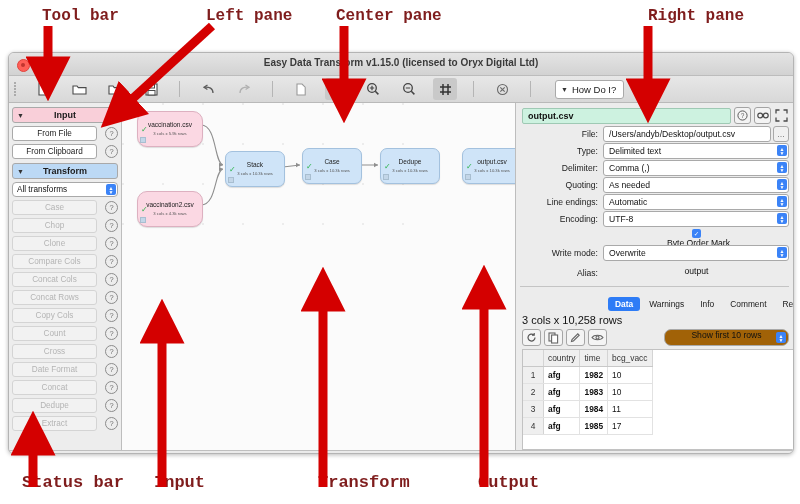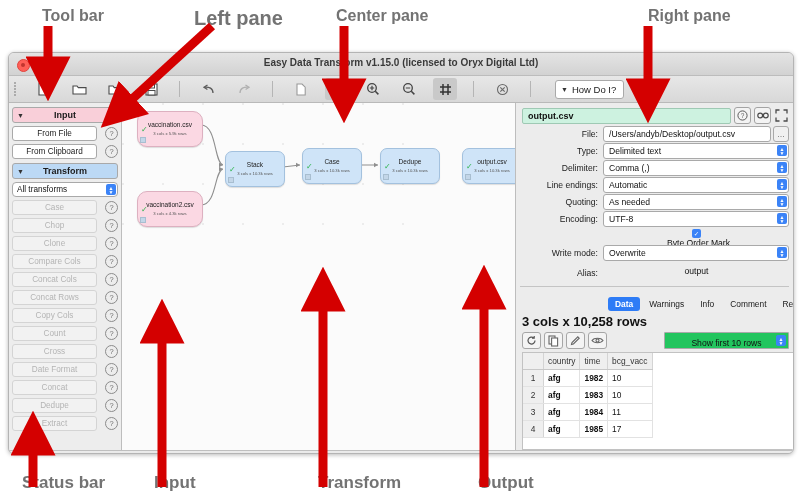--- a/index.html
+++ b/index.html
@@ -4,22 +4,22 @@
 <style>
   html,body{margin:0;padding:0;}
   body{
     width:800px;height:504px;position:relative;overflow:hidden;
     background:#ffffff;
     font-family:"Liberation Sans","DejaVu Sans",sans-serif;
     -webkit-font-smoothing:antialiased;
   }
   
   .anno-label{
-    position:absolute;color:#737373;font-weight:bold;
-    font-family:Liberation Sans, sans-serif;
+    position:absolute;color:#7f1d1d;font-weight:bold;
+    font-family:Liberation Mono, monospace;
     white-space:nowrap;line-height:1;
   }
   .anno-arrow{position:absolute;}
   
   #app-window{
     position:absolute;left:8px;top:52px;width:784px;height:400px;
     background:#ececec;border:1px solid #b4b4b4;border-radius:6px;
     box-shadow:0 1px 4px rgba(0,0,0,.28);overflow:hidden;
   }
   #titlebar{
@@ -142,29 +142,29 @@
   }
   #tabs{display:flex;align-items:flex-end;margin:2px 4px 0 88px;gap:0;}
   .tab{
     font-size:8.4px;color:#1b1b1b;padding:2px 7px;border-radius:3px;line-height:1.2;
   }
   .tab.active{background:#2e7cf6;color:#fff;font-weight:bold;}
   .tab-div{width:1px;height:9px;background:#3b83f7;margin:0 1px 2px 1px;}
   #tabs-wrap{
     margin:3px 4px 0 4px;border-top:1px solid #c4c4c4;padding-top:8px;
   }
-  #dim-text{font-size:13px;color:#111;margin:3px 0 3px 6px;font-weight:bold;}
+  #dim-text{font-size:11px;color:#111;margin:3px 0 3px 6px;}
   #data-tools{display:flex;align-items:center;margin:0 4px 3px 6px;gap:3px;}
   .dt-btn{
     width:17px;height:15px;background:#f4f4f4;border:1px solid #a6a6a6;border-radius:3px;
     display:flex;align-items:center;justify-content:center;color:#555;font-size:9px;
   }
   #rows-select{
-    margin-left:auto;width:123px;height:15px;background:#22c55e;border:1px solid #a9a9a9;
-    border-radius:1px;font-size:8.6px;color:#111;display:flex;align-items:flex-end;
+    margin-left:auto;width:123px;height:15px;background:#a16207;border:1px solid #a9a9a9;
+    border-radius:7px;font-size:8.6px;color:#111;display:flex;align-items:flex-start;
     justify-content:center;position:relative;
   }
   #rows-select .stepper{right:2px;top:2px;height:11px;}
   #grid-wrap{
     margin:0 0 0 6px;background:#fff;border:1px solid #c2c2c2;border-right:none;
     flex:1;overflow:hidden;
   }
   table.grid{border-collapse:collapse;font-size:8.4px;color:#111;}
   table.grid th{
     background:#efefef;border-right:1px solid #d4d4d4;border-bottom:1px solid #c8c8c8;
@@ -474,30 +474,30 @@
             </div>
           </div>
           <div class="frow">
             <div class="flabel">Delimiter:</div>
             <div class="fval">
               <span>Comma (,)</span>
               <span class="stepper">▲<br>▼</span>
             </div>
           </div>
           <div class="frow">
+            <div class="flabel">Quoting:</div>
+            <div class="fval">
+              <span>As needed</span>
+              <span class="stepper">▲<br>▼</span>
+            </div>
+          </div>
+          <div class="frow">
             <div class="flabel">Line endings:</div>
             <div class="fval">
               <span>Automatic</span>
-              <span class="stepper">▲<br>▼</span>
-            </div>
-          </div>
-          <div class="frow">
-            <div class="flabel">Quoting:</div>
-            <div class="fval">
-              <span>As needed</span>
               <span class="stepper">▲<br>▼</span>
             </div>
           </div>
           <div class="frow">
             <div class="flabel">Encoding:</div>
             <div class="fval">
               <span>UTF-8</span>
               <span class="stepper">▲<br>▼</span>
             </div>
           </div>
@@ -611,21 +611,21 @@
     </div>
   </div>
 
   <div id="statusbar">
     
   </div>
 </div>
 
 <div id="anno-layer">
     <div class="anno-label" style="left: 42px; top: 8px; font-size: 16px;">Tool bar</div>
-    <div class="anno-label" style="left: 194px; top: 8px; font-size: 20px;">Left pane</div>
+    <div class="anno-label" style="left: 206px; top: 8px; font-size: 16px;">Left pane</div>
     <div class="anno-label" style="left: 336px; top: 8px; font-size: 16px;">Center pane</div>
     <div class="anno-label" style="left: 648px; top: 8px; font-size: 16px;">Right pane</div>
     <div class="anno-label" style="left: 22px; top: 474px; font-size: 17px;">Status bar</div>
     <div class="anno-label" style="left: 154px; top: 474px; font-size: 17px;">Input</div>
     <div class="anno-label" style="left: 318px; top: 474px; font-size: 17px;">Transform</div>
     <div class="anno-label" style="left: 478px; top: 474px; font-size: 17px;">Output</div>
   </div>
 <svg id="anno-arrows" class="anno-arrow" style="left:0;top:0;width:800px;height:504px;pointer-events:none;">
   <defs>
     <marker id="ah" markerWidth="5" markerHeight="5" refX="2.4" refY="2.5" orient="auto">

